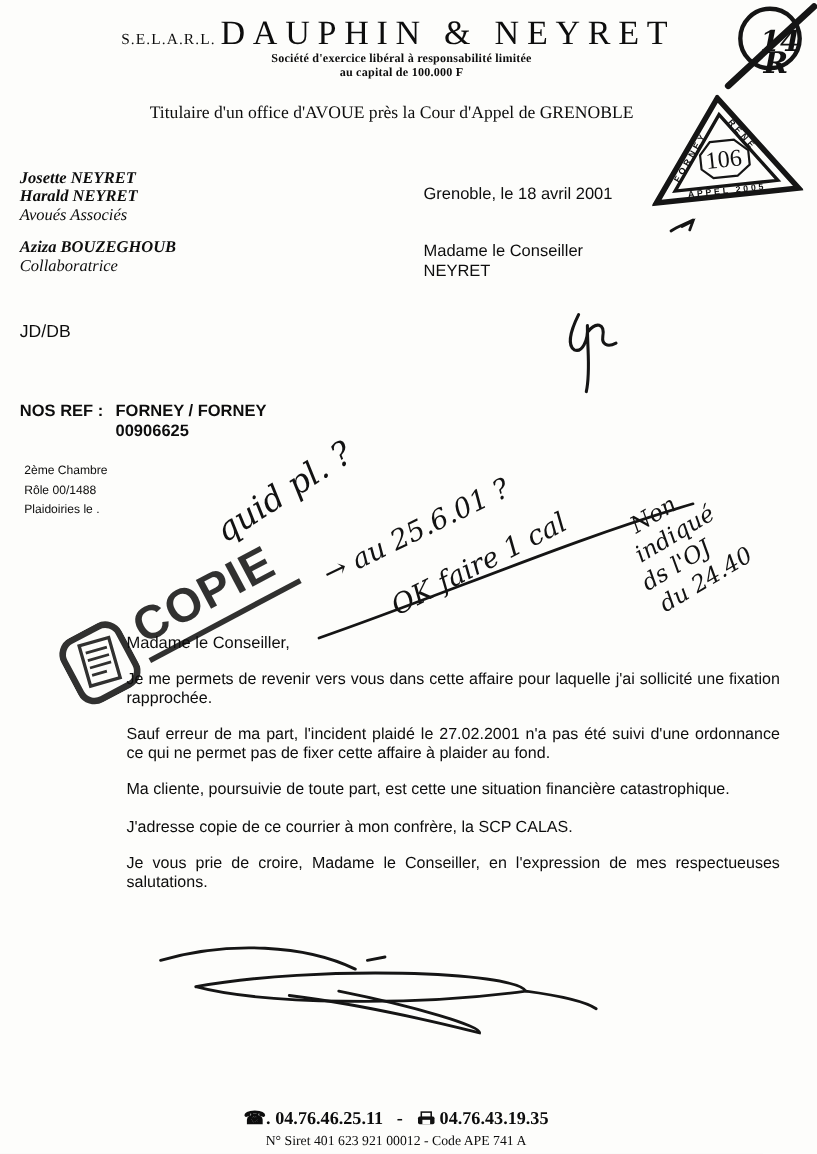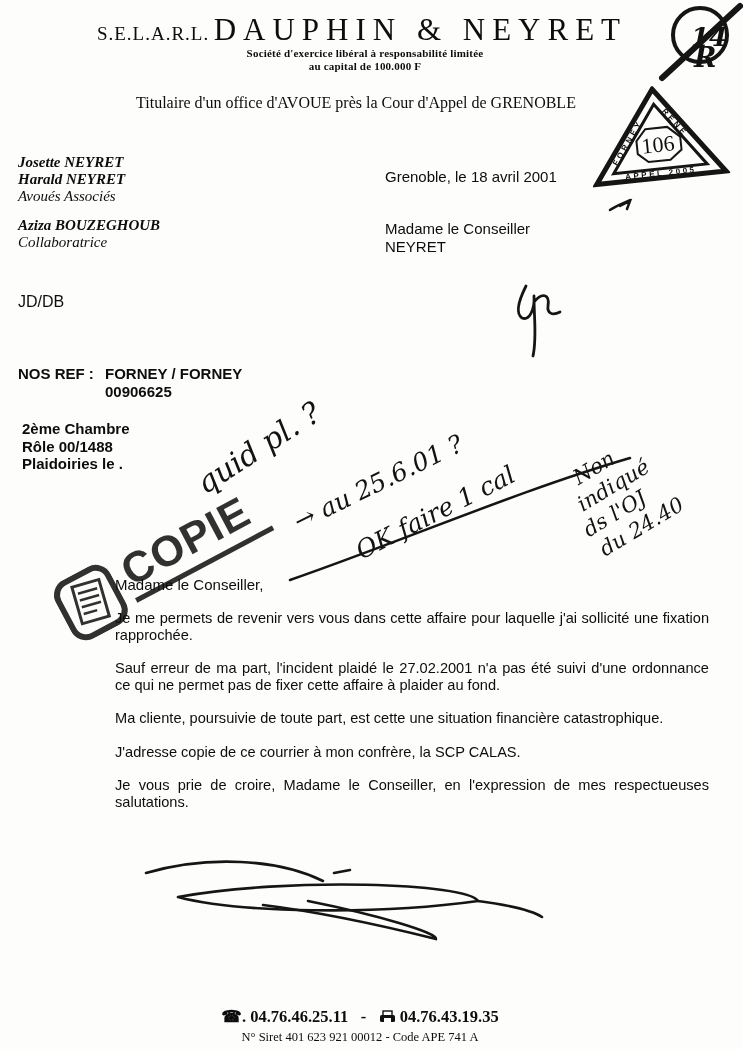--- a/index.html
+++ b/index.html
@@ -5,34 +5,34 @@
   html,body{margin:0;padding:0;background:#e8e8e8;}
   .page{
     position:relative;width:743px;height:1049px;margin:0 auto;
     background:#fdfdfb;overflow:hidden;color:#0d0d0d;
     font-family:"Liberation Sans",sans-serif;
   }
   .abs{position:absolute;}
   .center{text-align:center;}
   
   .firm-line{top:12px;left:0;width:724px;white-space:nowrap;}
-  .firm-prefix{font-family:"Liberation Serif",serif;font-size:19px;letter-spacing:1px;}
+  .firm-prefix{font-family:"Liberation Serif",serif;font-size:14px;letter-spacing:1px;}
   .firm-name{font-family:"Liberation Serif",serif;font-size:31px;letter-spacing:7px;}
   .subtitle{left:0;width:730px;font-family:"Liberation Serif",serif;font-size:11px;font-weight:bold;letter-spacing:.2px;}
   .titulaire{top:94px;left:0;width:712px;font-family:"Liberation Serif",serif;font-size:16px;}
   
   .names{top:154px;left:18px;font-family:"Liberation Serif",serif;font-size:15px;line-height:17px;font-style:italic;}
   .bold{font-weight:bold;}
   .initials{top:293px;left:18px;font-size:16px;}
   .date-line{top:168px;left:385px;font-size:15px;}
   .recipient{top:220px;left:385px;font-size:15px;line-height:18px;}
   .refrow{top:365px;left:18px;font-size:15px;font-weight:bold;}
   .refrow .val{position:absolute;left:87px;top:0;white-space:nowrap;}
   .refnum{top:383px;left:105px;font-size:15px;font-weight:bold;}
-  .chamber{top:420px;left:22px;font-size:15px;line-height:17.5px;font-weight:bold;}
+  .chamber{top:420px;left:22px;font-size:11px;line-height:17.5px;}
   
   .greeting{top:576px;left:115px;font-size:15px;}
   .body-text{top:610px;left:115px;width:594px;font-size:14.6px;line-height:16.5px;}
   .para{text-align:justify;margin:0 0 17px 0;}
   
   .footer-address{top:987px;left:0;width:720px;font-family:"Liberation Serif",serif;font-weight:bold;font-size:16.5px;letter-spacing:.3px;}
   .footer-phone{top:1007px;left:0;width:720px;font-family:"Liberation Serif",serif;font-weight:bold;font-size:16.5px;}
   .footer-siret{top:1030px;left:0;width:720px;font-family:"Liberation Serif",serif;font-size:12.5px;}
   
   .hand{font-family:"DejaVu Serif",serif;font-style:italic;color:#121212;white-space:nowrap;}

